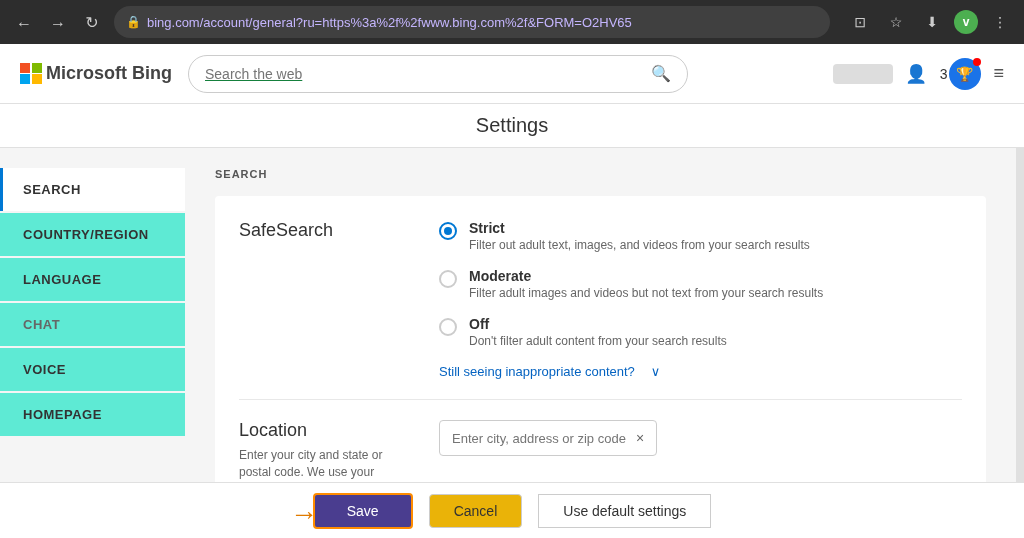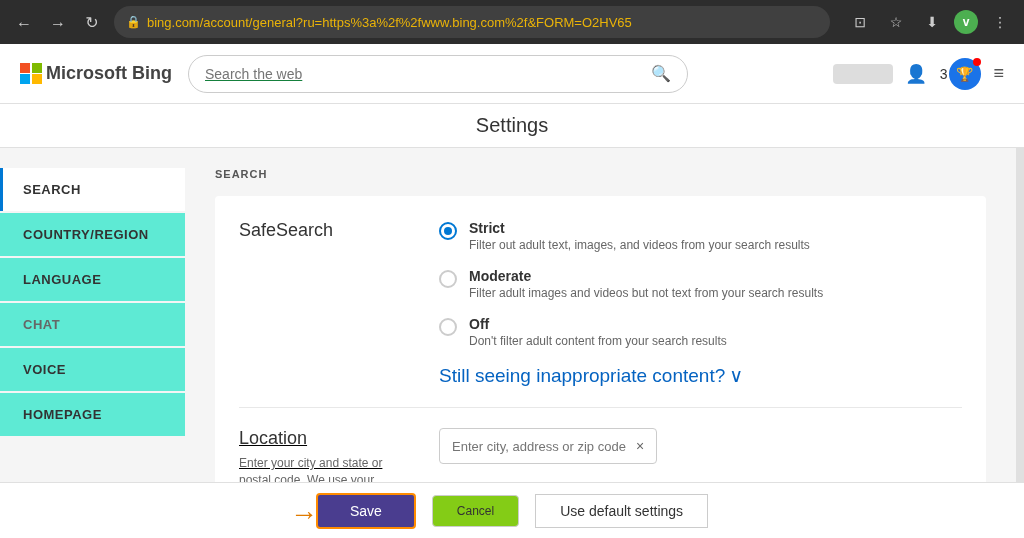--- a/index.html
+++ b/index.html
@@ -25,21 +25,21 @@
       flex: 1;
       background: #404040;
       border-radius: 20px;
       height: 32px;
       display: flex;
       align-items: center;
       padding: 0 12px;
       gap: 6px;
     }
     .address-bar .lock-icon { color: #aaa; font-size: 12px; }
-    .address-text { color: #eab308; font-size: 13px; flex: 1; }
+    .address-text { color: #c4b5fd; font-size: 13px; flex: 1; }
     .browser-actions { display: flex; align-items: center; gap: 8px; margin-left: 8px; }
     .browser-action-btn {
       width: 28px; height: 28px;
       background: none; border: none; cursor: pointer;
       color: #ccc; font-size: 14px; display: flex; align-items: center; justify-content: center;
       border-radius: 50%;
     }
     .profile-circle {
       width: 24px; height: 24px;
       background: #4CAF50;
@@ -197,33 +197,33 @@
     .radio-btn.selected::after {
       content: '';
       width: 8px; height: 8px;
       background: #0078d4;
       border-radius: 50%;
     }
     .radio-text-main { font-size: 14px; font-weight: 600; color: #333; }
     .radio-text-sub { font-size: 12px; color: #666; margin-top: 2px; }
     .see-inappropriate {
       color: #0563c1;
-      font-size: 19px;
-      cursor: pointer;
-      display: flex; align-items: flex-end; gap: 4px;
+      font-size: 13px;
+      cursor: pointer;
+      display: flex; align-items: flex-end; gap: 16px;
       text-decoration: none;
     }
 
     
     .location-row {
       display: flex;
       gap: 40px;
       margin-top: 20px;
     }
-    .location-label-block { width: 160px; flex-shrink: 0; text-decoration: underline; }
+    .location-label-block { width: 160px; flex-shrink: 0; }
     .location-title { font-size: 18px; font-weight: 400; color: #333; margin-bottom: 6px; }
     .location-desc { font-size: 12px; color: #666; line-height: 1.4; }
     .location-input-wrap {
       display: flex;
       align-items: center;
       border: 1px solid #ccc;
       border-radius: 4px;
       padding: 6px 12px;
       height: 36px;
       gap: 8px;
@@ -257,26 +257,26 @@
       background: #4a3d8f;
       color: white;
       border: 2px solid #ff8c00;
       border-radius: 4px;
       padding: 8px 32px;
       font-size: 14px;
       font-weight: 500;
       cursor: pointer;
     }
     .btn-cancel {
-      background: #84cc16;
+      background: #eab308;
       color: #333;
       border: 1px solid #ccc;
       border-radius: 4px;
       padding: 8px 24px;
-      font-size: 12px;
+      font-size: 14px;
       cursor: pointer;
     }
     .btn-default {
       background: white;
       color: #333;
       border: 1px solid #ccc;
       border-radius: 0;
       padding: 8px 24px;
       font-size: 14px;
       cursor: pointer;

